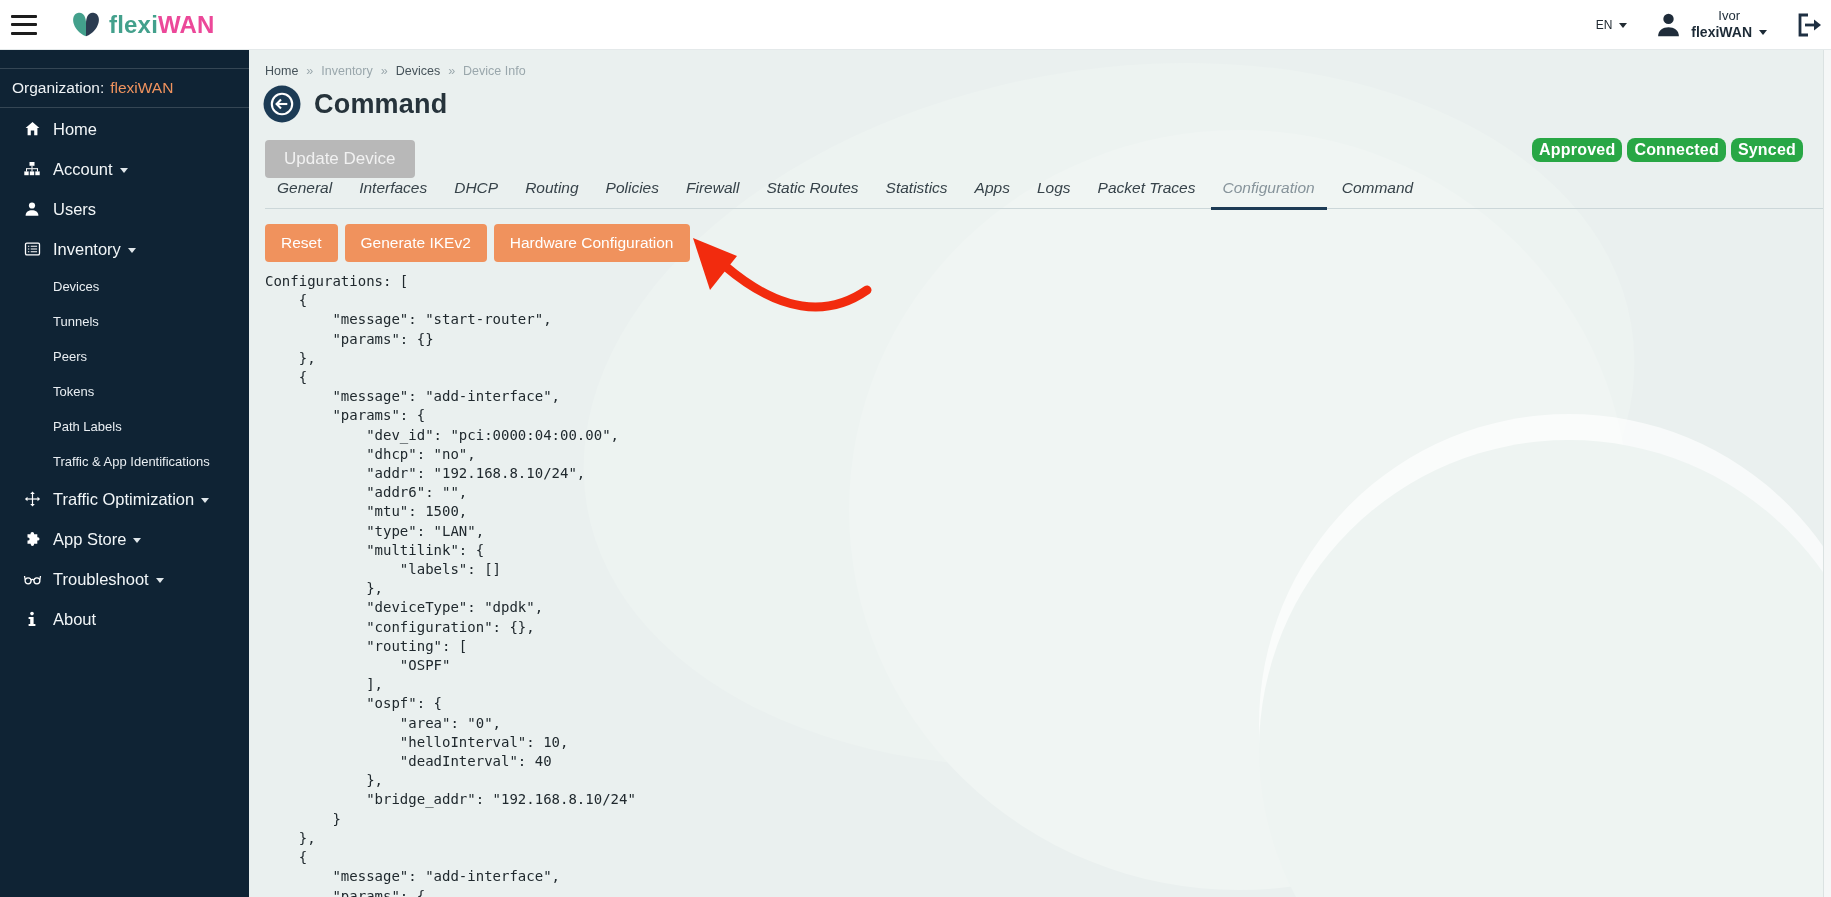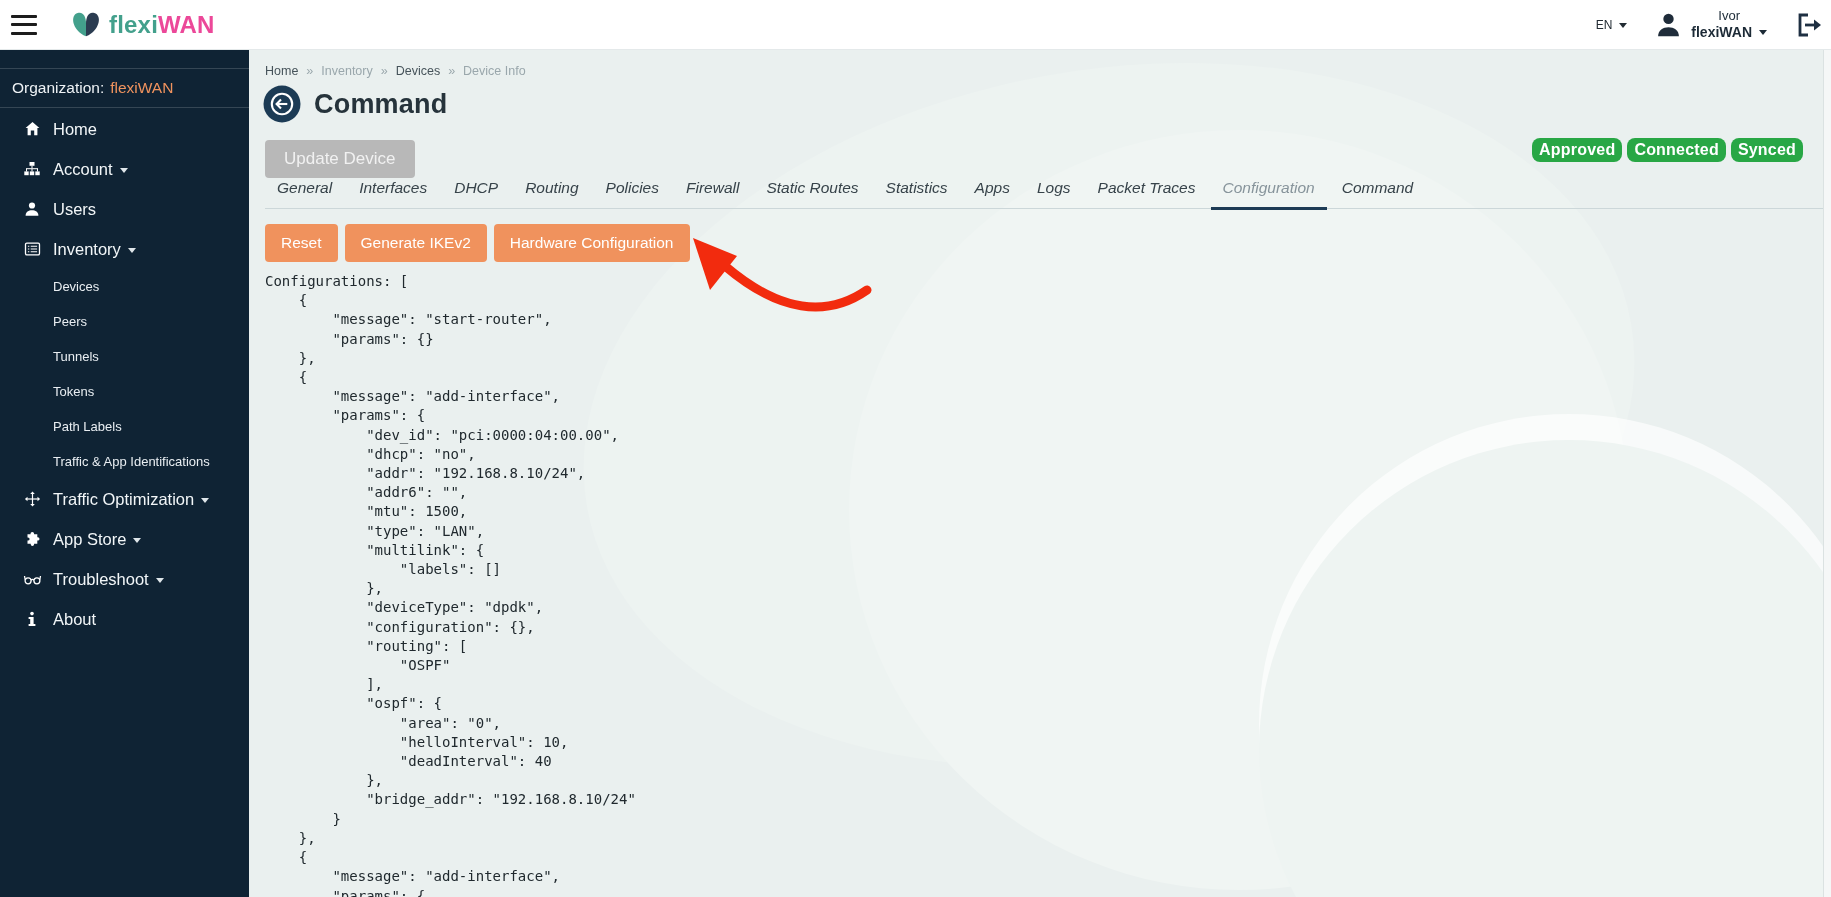--- a/index.html
+++ b/index.html
@@ -178,22 +178,22 @@
             <svg width="17" height="16" viewBox="0 0 16 16">
               <rect x="1" y="2.1" width="14" height="11.8" rx="1.3" fill="none" stroke="#fff" stroke-width="1.3"></rect>
               <path stroke="#fff" stroke-width="1.1" d="M3.4 5.3h1.4M6.2 5.3h6.4M3.4 8h1.4M6.2 8h6.4M3.4 10.7h1.4M6.2 10.7h6.4"></path>
             </svg>
           </span>
           <span class="nlabel">Inventory</span>
           <span class="caret" style="color: rgb(223, 230, 234);"></span>
         </div>
         <div class="subnav">
           <div class="sub-item">Devices</div>
+          <div class="sub-item">Tunnels</div>
           <div class="sub-item">Peers</div>
-          <div class="sub-item">Tunnels</div>
           <div class="sub-item">Tokens</div>
           <div class="sub-item">Path Labels</div>
           <div class="sub-item">Traffic &amp; App Identifications</div>
         </div>
         <div class="nav-item">
           <span class="nicon">
             <svg width="17" height="16" viewBox="0 0 16 16" fill="#fff">
               <path d="M8 .4 10.3 3H5.7ZM8 15.6 5.7 13h4.6ZM.4 8 3 5.7v4.6ZM15.6 8 13 10.3V5.7Z"></path>
               <path d="M7.4 2.6h1.2v10.8H7.4z"></path>
               <path d="M2.6 7.4h10.8v1.2H2.6z"></path>

